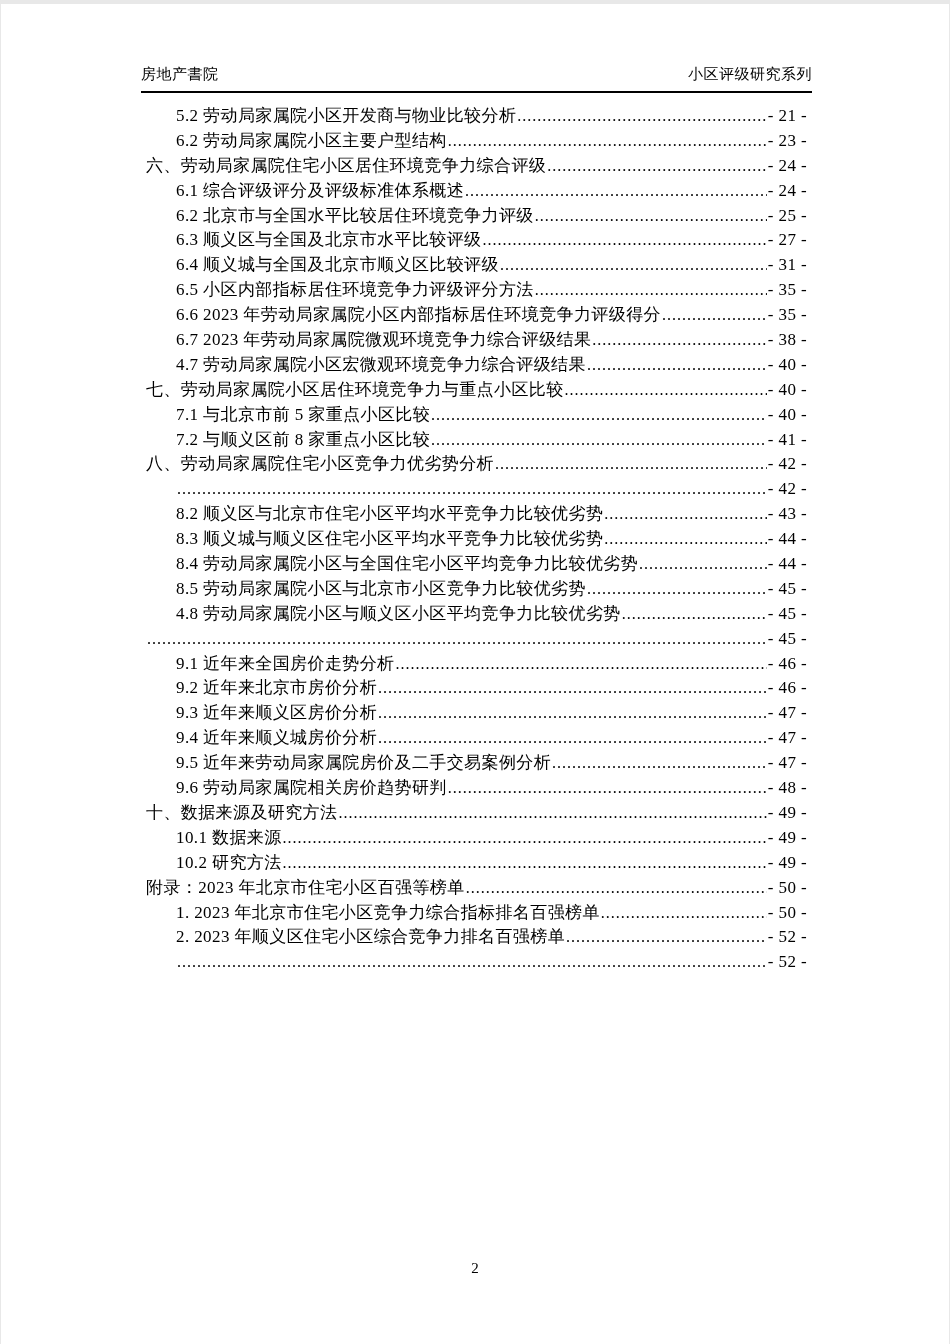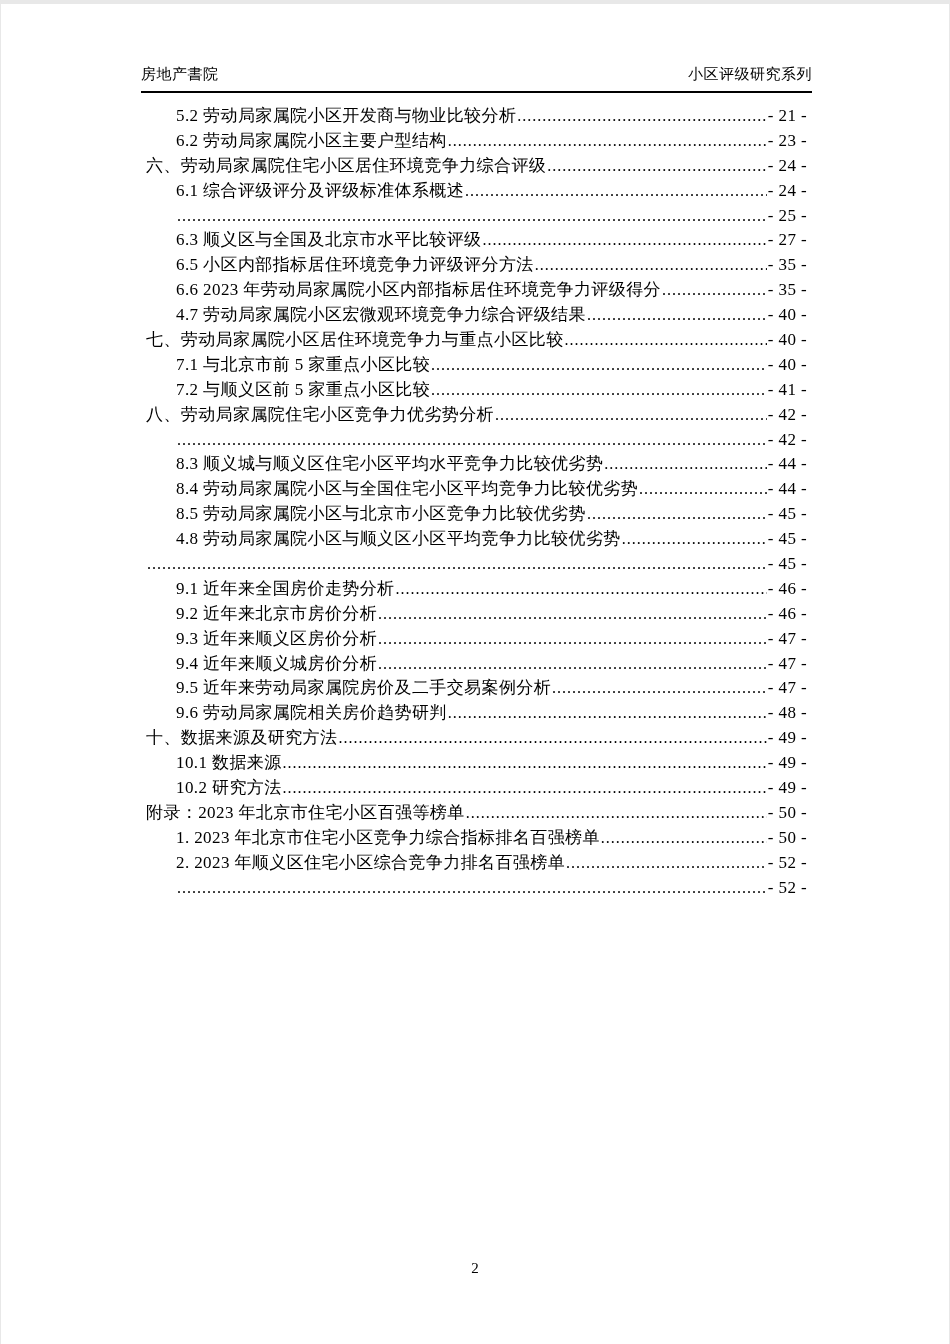--- a/index.html
+++ b/index.html
@@ -90,66 +90,82 @@
     <span class="toc-label">六、劳动局家属院住宅小区居住环境竞争力综合评级</span>
     <span class="toc-dots"></span>
     <span class="toc-page">- 24 -</span>
   </div>
       <div class="toc-row level-1">
     <span class="toc-label">6.1 综合评级评分及评级标准体系概述</span>
     <span class="toc-dots"></span>
     <span class="toc-page">- 24 -</span>
   </div>
       <div class="toc-row level-1">
+    <span class="toc-label">6.2 北京市与全国水平比较居住环境竞争力评级</span>
     <span class="toc-dots"></span>
     <span class="toc-page">- 25 -</span>
   </div>
       <div class="toc-row level-1">
     <span class="toc-label">6.3 顺义区与全国及北京市水平比较评级</span>
     <span class="toc-dots"></span>
     <span class="toc-page">- 27 -</span>
   </div>
       <div class="toc-row level-1">
+    <span class="toc-label">6.4 顺义城与全国及北京市顺义区比较评级</span>
+    <span class="toc-dots"></span>
+    <span class="toc-page">- 31 -</span>
+  </div>
+      <div class="toc-row level-1">
     <span class="toc-label">6.5 小区内部指标居住环境竞争力评级评分方法</span>
     <span class="toc-dots"></span>
     <span class="toc-page">- 35 -</span>
   </div>
       <div class="toc-row level-1">
     <span class="toc-label">6.6 2023 年劳动局家属院小区内部指标居住环境竞争力评级得分</span>
     <span class="toc-dots"></span>
     <span class="toc-page">- 35 -</span>
   </div>
       <div class="toc-row level-1">
+    <span class="toc-label">6.7 2023 年劳动局家属院微观环境竞争力综合评级结果</span>
+    <span class="toc-dots"></span>
+    <span class="toc-page">- 38 -</span>
+  </div>
+      <div class="toc-row level-1">
     <span class="toc-label">4.7 劳动局家属院小区宏微观环境竞争力综合评级结果</span>
     <span class="toc-dots"></span>
     <span class="toc-page">- 40 -</span>
   </div>
       <div class="toc-row level-0">
     <span class="toc-label">七、劳动局家属院小区居住环境竞争力与重点小区比较</span>
     <span class="toc-dots"></span>
     <span class="toc-page">- 40 -</span>
   </div>
       <div class="toc-row level-1">
     <span class="toc-label">7.1 与北京市前 5 家重点小区比较</span>
     <span class="toc-dots"></span>
     <span class="toc-page">- 40 -</span>
   </div>
       <div class="toc-row level-1">
-    <span class="toc-label">7.2 与顺义区前 5 家重点小区比较</span>
+    <span class="toc-label">7.2 与顺义区前 8 家重点小区比较</span>
     <span class="toc-dots"></span>
     <span class="toc-page">- 41 -</span>
   </div>
       <div class="toc-row level-0">
     <span class="toc-label">八、劳动局家属院住宅小区竞争力优劣势分析</span>
     <span class="toc-dots"></span>
     <span class="toc-page">- 42 -</span>
   </div>
       <div class="toc-row level-1">
     <span class="toc-dots"></span>
     <span class="toc-page">- 42 -</span>
+  </div>
+      <div class="toc-row level-1">
+    <span class="toc-label">8.2 顺义区与北京市住宅小区平均水平竞争力比较优劣势</span>
+    <span class="toc-dots"></span>
+    <span class="toc-page">- 43 -</span>
   </div>
       <div class="toc-row level-1">
     <span class="toc-label">8.3 顺义城与顺义区住宅小区平均水平竞争力比较优劣势</span>
     <span class="toc-dots"></span>
     <span class="toc-page">- 44 -</span>
   </div>
       <div class="toc-row level-1">
     <span class="toc-label">8.4 劳动局家属院小区与全国住宅小区平均竞争力比较优劣势</span>
     <span class="toc-dots"></span>
     <span class="toc-page">- 44 -</span>

